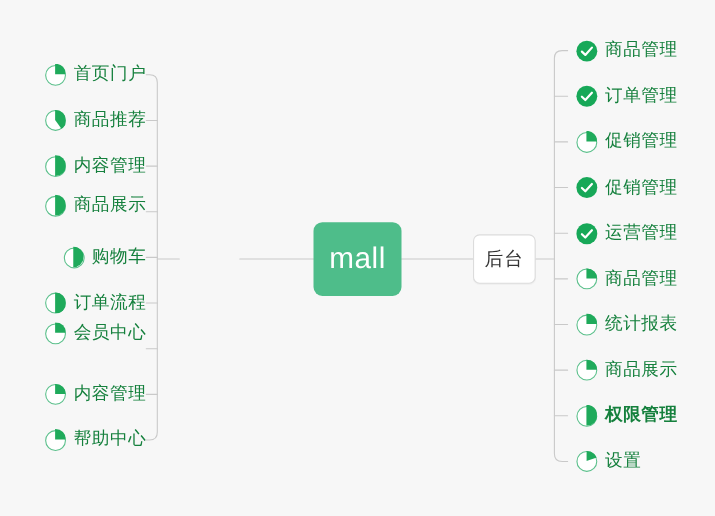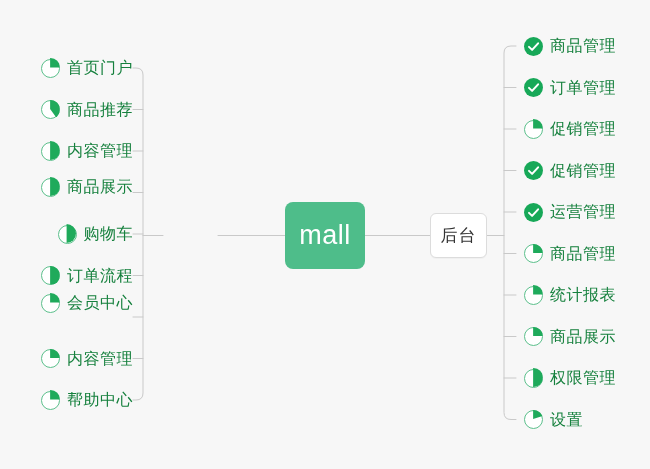--- a/index.html
+++ b/index.html
@@ -247,21 +247,21 @@
           <span class="wedge" style="clip-path: polygon(50% 50%, 50% 0%, 53.28% 0%, 56.58% 0%, 59.95% 0%, 63.4% 0%, 66.97% 0%, 70.71% 0%, 74.66% 0%, 78.87% 0%, 83.41% 0%, 88.37% 0%, 93.85% 0%, 100% 0%, 100% 6.15%, 100% 11.63%, 100% 16.59%, 100% 21.13%, 100% 25.34%, 100% 29.29%, 100% 33.03%, 100% 36.6%, 100% 40.05%, 100% 43.42%, 100% 46.72%, 100% 50%);"></span>
         </span>
         <span class="leaf-label">统计报表</span>
       </div>
       <div class="leaf right" style="top: 324.5px;">
         <span class="icon pie">
           <span class="wedge" style="clip-path: polygon(50% 50%, 50% 0%, 53.28% 0%, 56.58% 0%, 59.95% 0%, 63.4% 0%, 66.97% 0%, 70.71% 0%, 74.66% 0%, 78.87% 0%, 83.41% 0%, 88.37% 0%, 93.85% 0%, 100% 0%, 100% 6.15%, 100% 11.63%, 100% 16.59%, 100% 21.13%, 100% 25.34%, 100% 29.29%, 100% 33.03%, 100% 36.6%, 100% 40.05%, 100% 43.42%, 100% 46.72%, 100% 50%);"></span>
         </span>
         <span class="leaf-label">商品展示</span>
       </div>
-      <div class="leaf right" style="top: 366px;">
+      <div class="leaf right" style="top: 366px; font-weight: bold;">
         <span class="icon pie">
           <span class="wedge" style="clip-path: polygon(50% 50%, 50% 0%, 56.58% 0%, 63.4% 0%, 70.71% 0%, 78.87% 0%, 88.37% 0%, 100% 0%, 100% 11.63%, 100% 21.13%, 100% 29.29%, 100% 36.6%, 100% 43.42%, 100% 50%, 100% 56.58%, 100% 63.4%, 100% 70.71%, 100% 78.87%, 100% 88.37%, 100% 100%, 88.37% 100%, 78.87% 100%, 70.71% 100%, 63.4% 100%, 56.58% 100%, 50% 100%);"></span>
         </span>
         <span class="leaf-label">权限管理</span>
       </div>
       <div class="leaf right" style="top: 407.5px;">
         <span class="icon pie">
           <span class="wedge" style="clip-path: polygon(50% 50%, 50% 0%, 52.62% 0%, 55.26% 0%, 57.92% 0%, 60.63% 0%, 63.4% 0%, 66.25% 0%, 69.19% 0%, 72.26% 0%, 75.48% 0%, 78.87% 0%, 82.47% 0%, 86.33% 0%, 90.49% 0%, 95.02% 0%, 100% 0%, 100% 4.98%, 100% 9.51%, 100% 13.67%, 100% 17.53%, 100% 21.13%, 100% 24.52%, 100% 27.74%, 100% 30.81%, 100% 33.75%);"></span>
         </span>
         <span class="leaf-label">设置</span>

